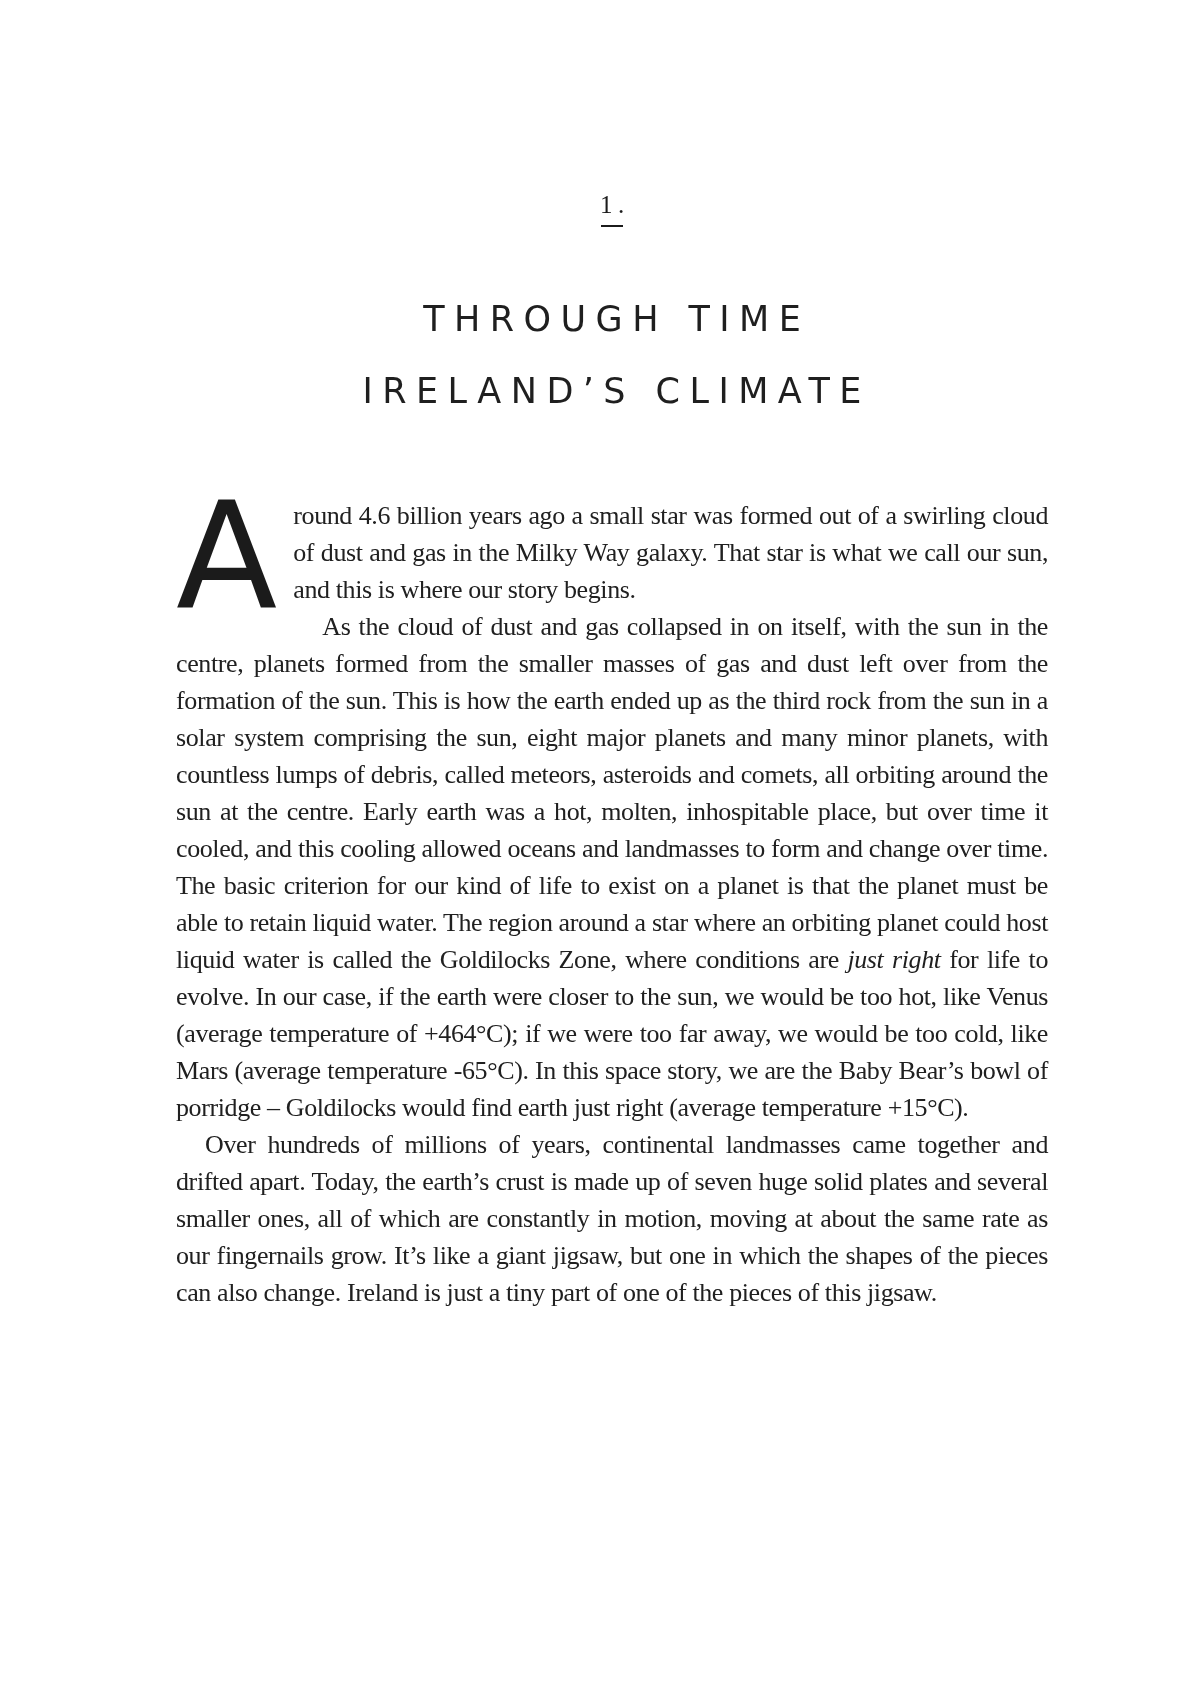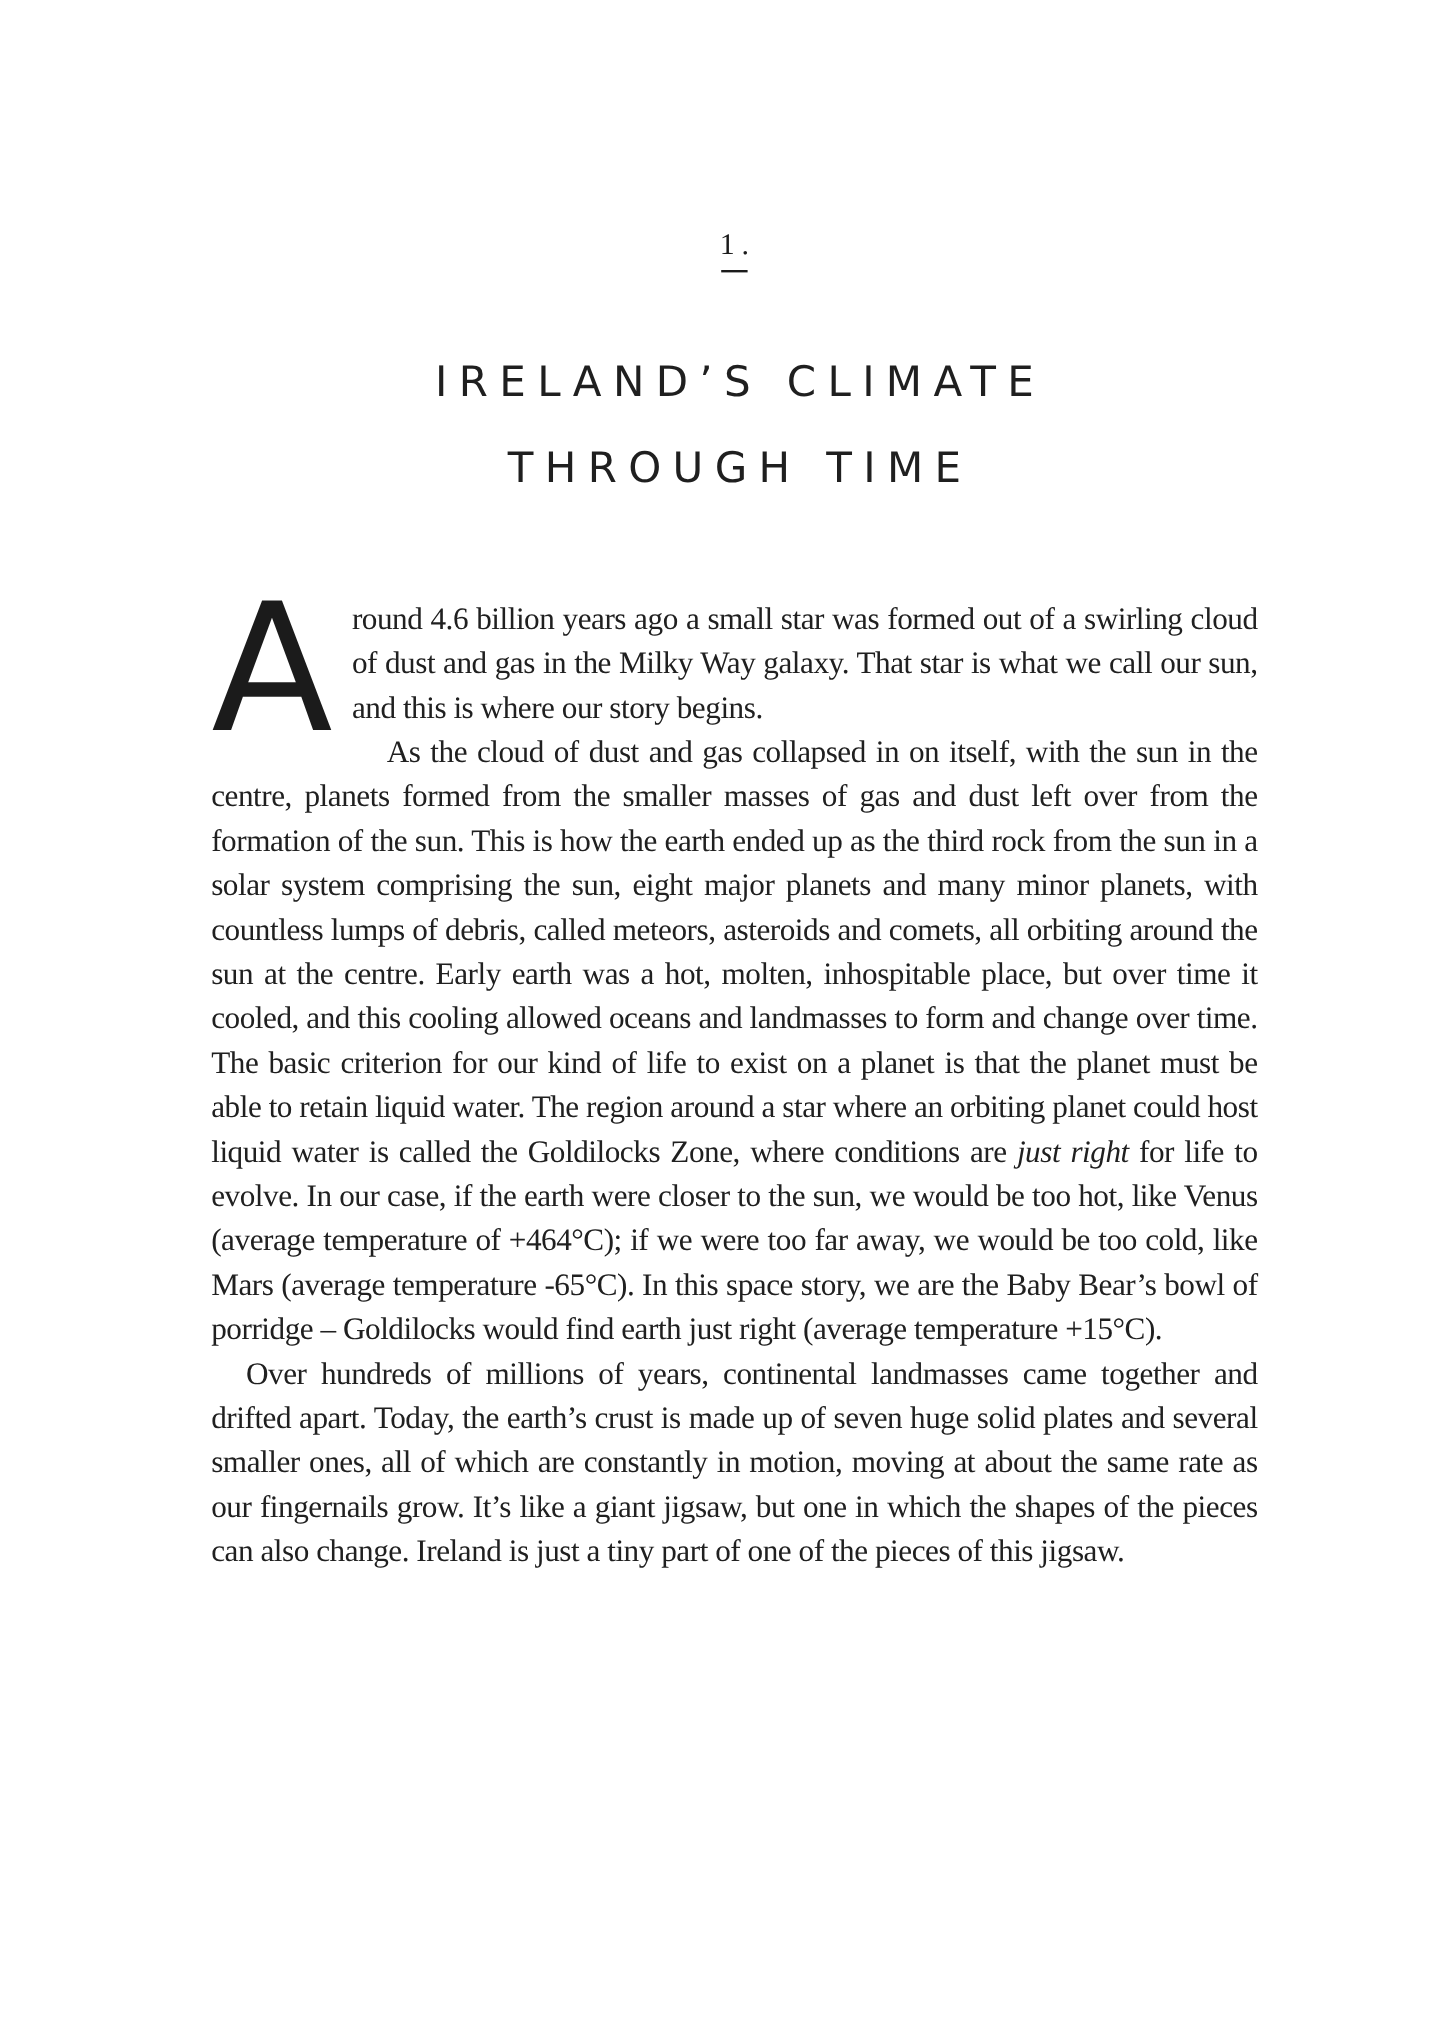--- a/index.html
+++ b/index.html
@@ -87,22 +87,22 @@
 
 <div class="page">
   <div class="content">
 
     <div class="chapter-head">
       <div class="chapter-number">1.</div>
       <div class="chapter-rule"></div>
     </div>
 
     <h1 class="chapter-title">
+      <span class="title-line">THROUGH TIME</span>
       <span class="title-line">IRELAND’S CLIMATE</span>
-      <span class="title-line">THROUGH TIME</span>
     </h1>
 
     <div class="body-text">
 
       <p class="para">
         <span class="dropcap">A</span><span>round 4.6 billion years ago a small star was formed out of a swirling cloud of dust and gas in the Milky Way galaxy. That star is what we call our sun, and this is where our story begins.</span>
       </p>
 
       <p class="para indent">
         <span>As the cloud of dust and gas collapsed in on itself, with the sun in the centre, planets formed from the smaller masses of gas and dust left over from the formation of the sun. This is how the earth ended up as the third rock from the sun in a solar system comprising the sun, eight major planets and many minor planets, with countless lumps of debris, called meteors, asteroids and comets, all orbiting around the sun at the centre. Early earth was a hot, molten, inhospitable place, but over time it cooled, and this cooling allowed oceans and landmasses to form and change over time. The basic criterion for our kind of life to exist on a planet is that the planet must be able to retain liquid water. The region around a star where an orbiting planet could host liquid water is called the Goldilocks Zone, where conditions are </span><em>just right</em><span> for life to evolve. In our case, if the earth were closer to the sun, we would be too hot, like Venus (average temperature of +464°C); if we were too far away, we would be too cold, like Mars (average temperature -65°C). In this space story, we are the Baby Bear’s bowl of porridge – Goldilocks would find earth just right (average temperature +15°C).</span>

